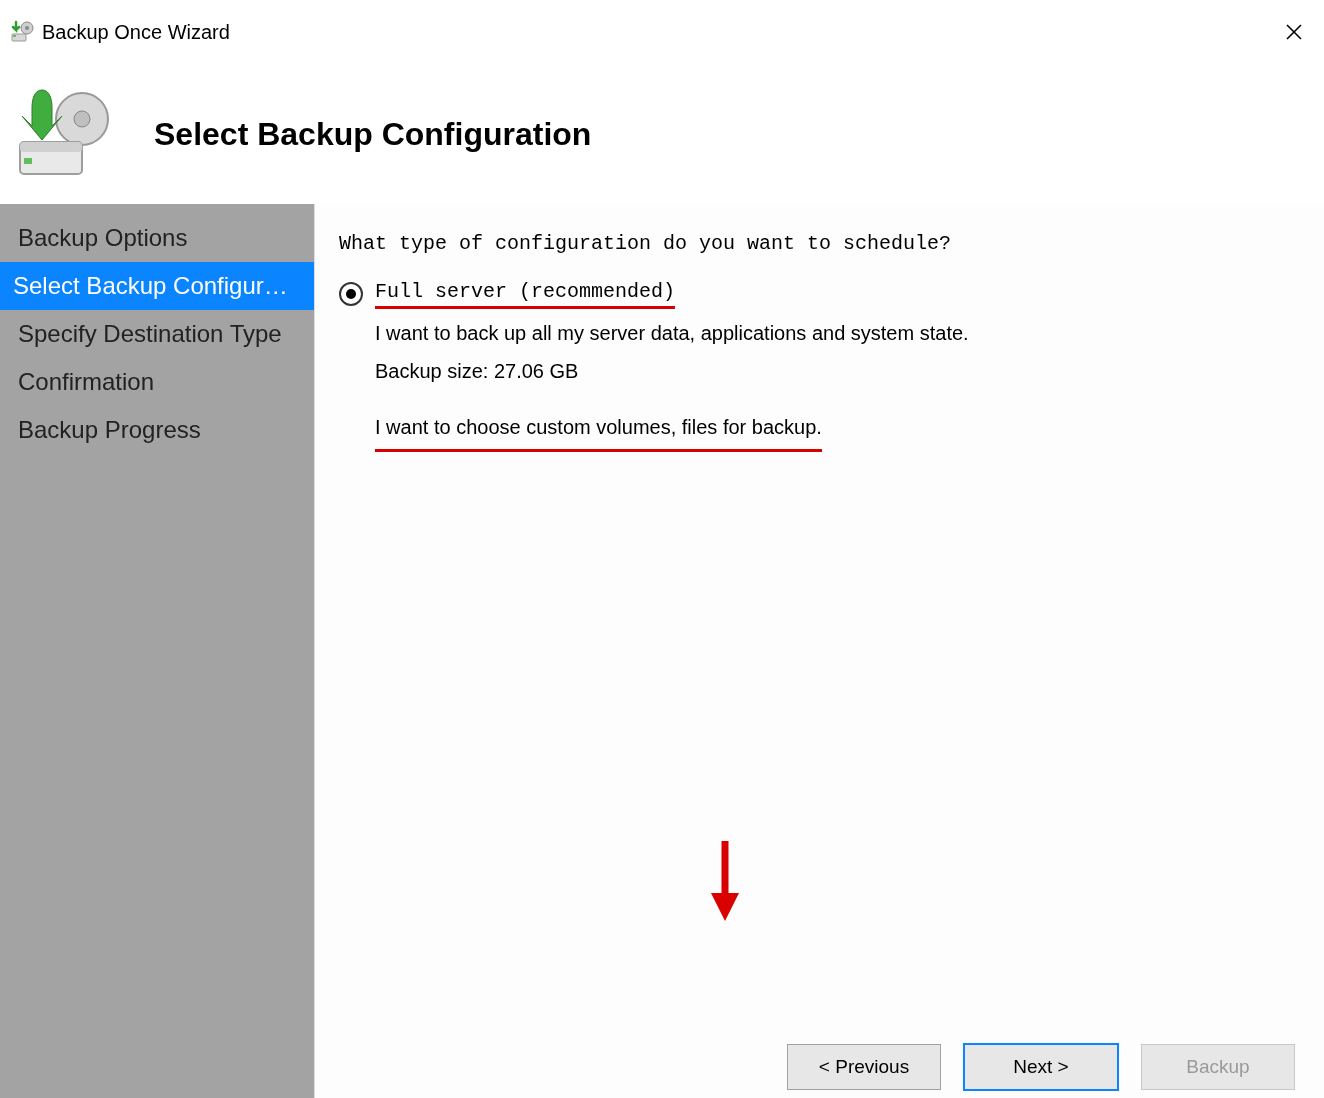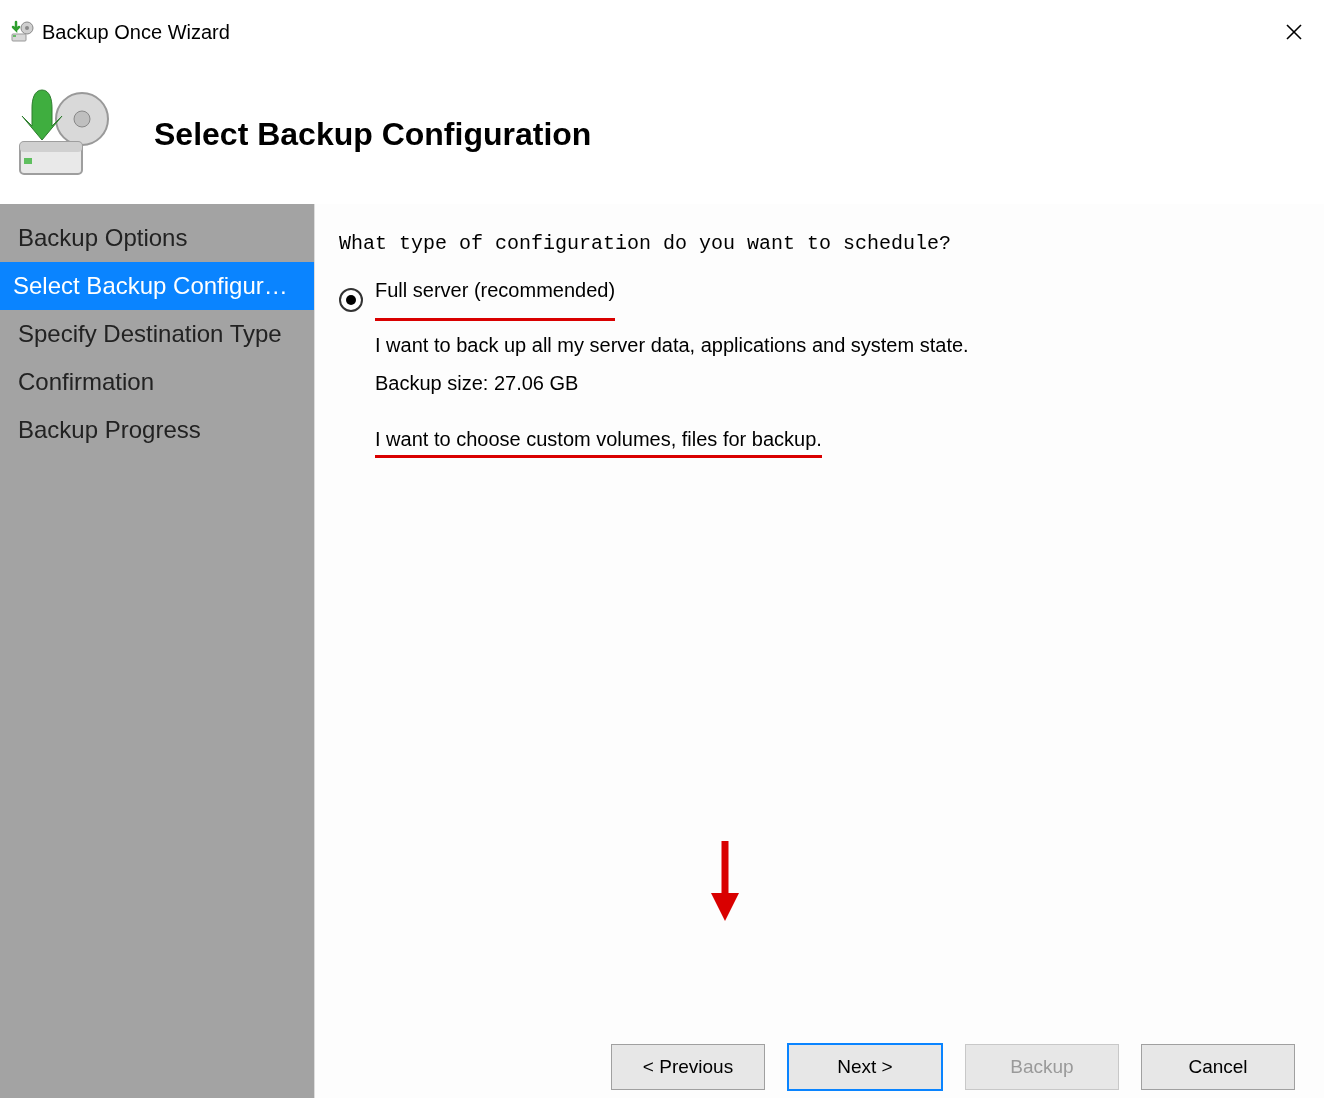--- a/index.html
+++ b/index.html
@@ -116,21 +116,22 @@
     width: 10px;
     height: 10px;
     background: #000;
     border-radius: 50%;
   }
   .radio-label-wrap {
     display: inline-block;
   }
   .radio-label {
     display: inline-block;
-    padding-bottom: 16px;
+    padding-bottom: 3px;
+    font-family: Liberation Mono, monospace;
   }
   .underline-red {
     border-bottom: 3px solid #d90000;
   }
   .sub {
     margin-left: 36px;
     margin-top: 10px;
     line-height: 1.4;
   }
   .gap { height: 18px; }
@@ -240,28 +241,27 @@
       <span class="radio-label-wrap">
         <span class="radio-label underline-red">Full server (recommended)</span>
       </span>
     </div>
     <div class="sub">I want to back up all my server data, applications and system state.</div>
     <div class="sub">Backup size: 27.06 GB</div>
 
     <div class="gap"></div>
 
     <div class="sub">
-      <span class="underline-red" style="display:inline-block;padding-bottom:2px;">I want to choose custom volumes, files for backup.</span>
+      <span class="underline-red" style="display:inline-block;padding-bottom:8px;">I want to choose custom volumes, files for backup.</span>
     </div>
 
     <svg class="anno-arrow" viewBox="0 0 32 82">
       <line x1="16" y1="2" x2="16" y2="60" stroke="#d90000" stroke-width="7"></line>
       <polygon points="16,82 2,54 30,54" fill="#d90000"></polygon>
     </svg>
 
     <div class="footer">
       <div class="btn normal">&lt; Previous</div>
       <div class="btn default">Next &gt;</div>
       <div class="btn disabled">Backup</div>
-      <div class="btn normal">Cancel</div>
     </div>
   </div>
 </div>
 
 </body></html>

